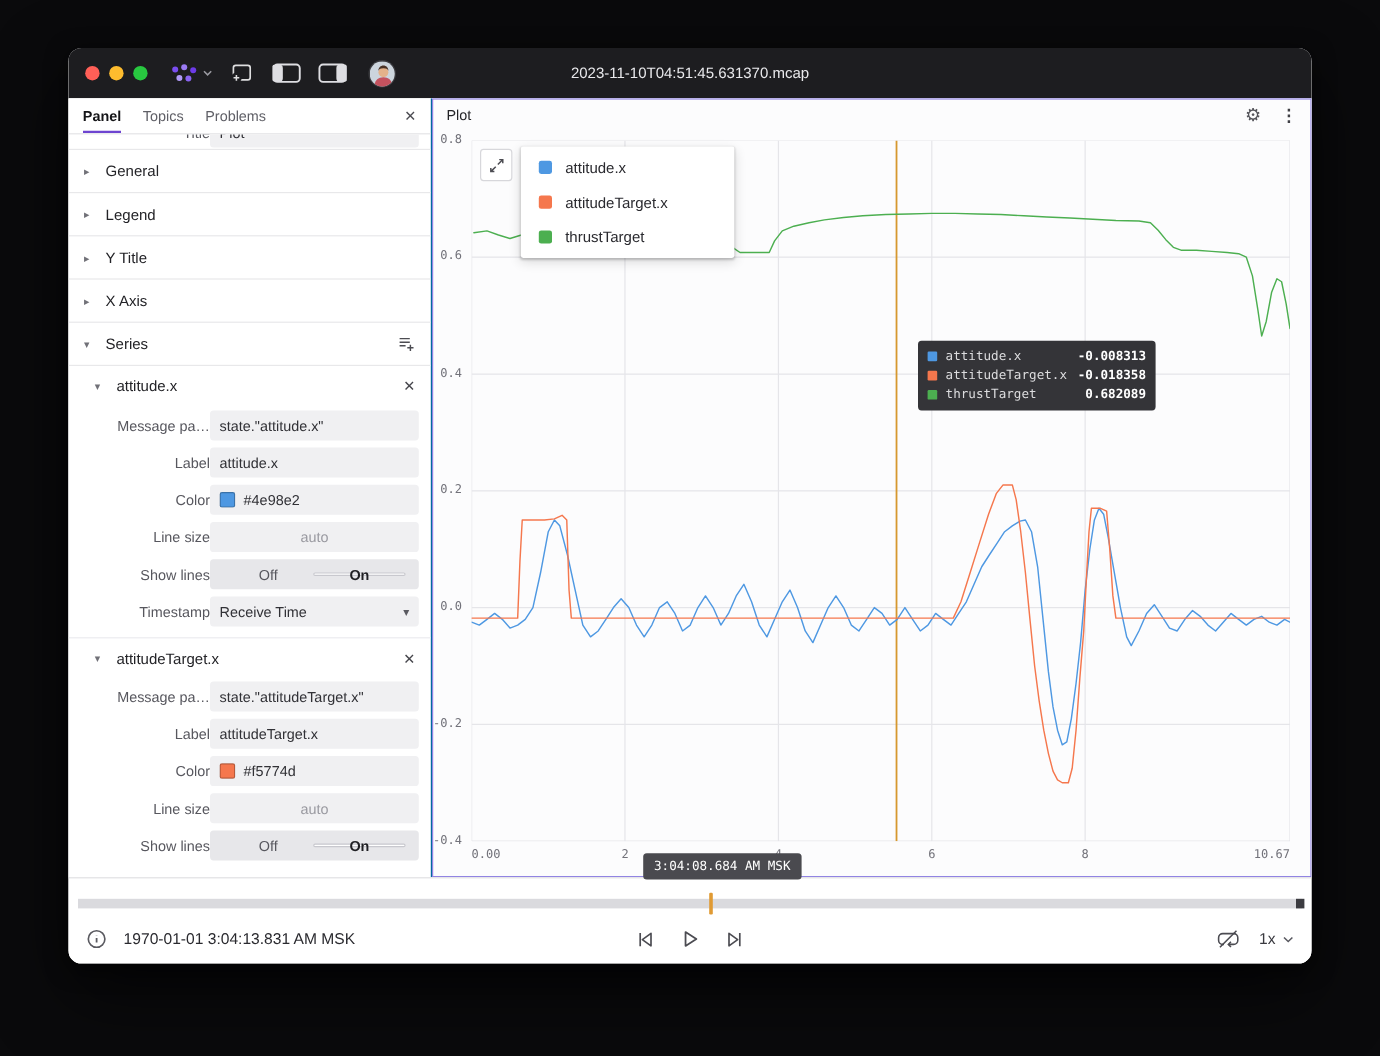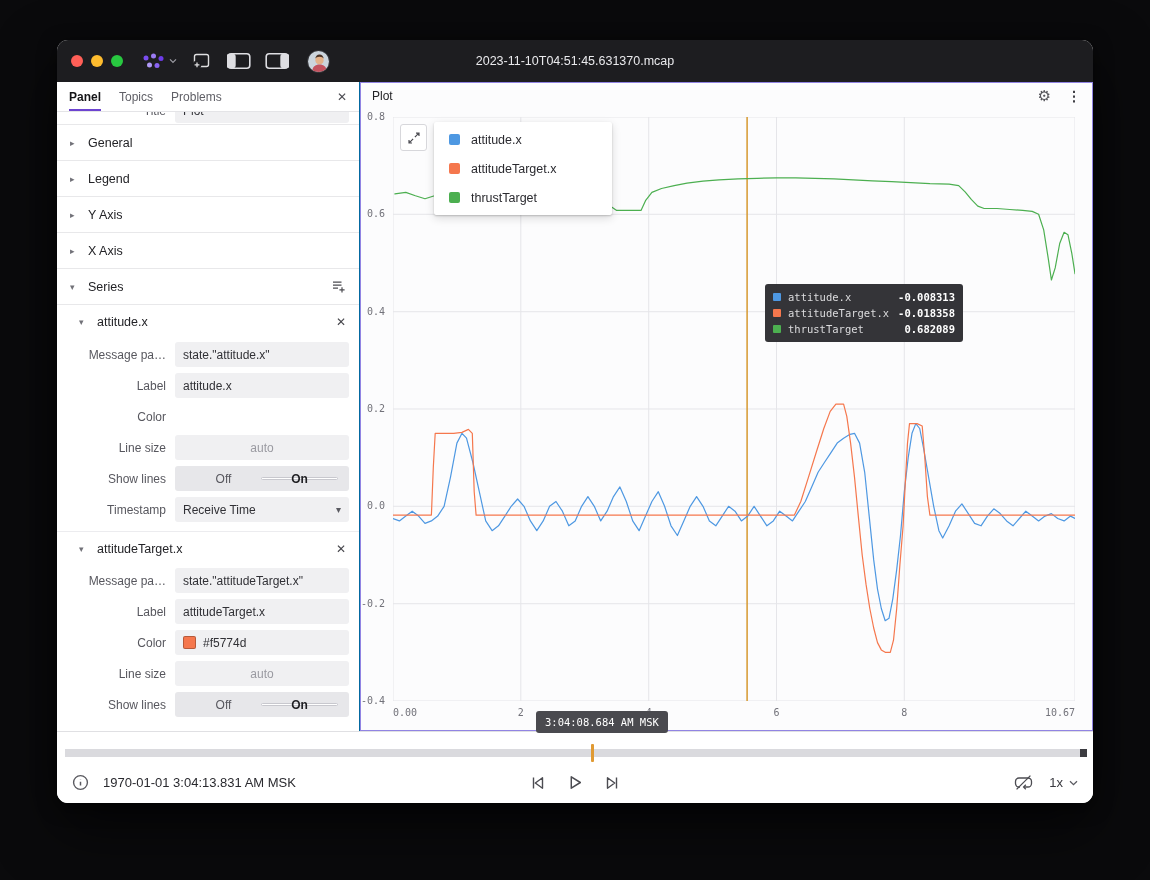--- a/index.html
+++ b/index.html
@@ -38,21 +38,21 @@
 
   .srow { flex:0 0 36px; border-bottom:1px solid #e8e8ea; display:flex; align-items:center; gap:8px; padding:0 13px; font-size:12.5px; color:#232327; }
   .caret { font-size:9px; color:#717178; width:10px; display:inline-block; }
   .srow .right-icon{ margin-left:auto; display:flex; align-items:center; }
 
   .series-hdr { flex:0 0 34px; display:flex; align-items:center; gap:8px; padding:0 13px 0 22px; font-size:12.5px; color:#232327; }
   .series-hdr .x { margin-left:auto; color:#46464c; font-size:12px; }
   .series-hdr.second { border-top:1px solid #ececef; margin-top:6px; }
 
   .frow { flex:0 0 31px; height:31px; display:flex; align-items:center; padding-right:10px; }
-  .flabel { width:118px; flex:0 0 118px; text-align:right; font-size:12px; color:#57575e; padding-right:9px; white-space:nowrap; overflow:hidden; }
+  .flabel { width:118px; flex:0 0 118px; text-align:right; font-size:12px; color:#57575e; padding-right:0; white-space:nowrap; overflow:hidden; }
   .finput { flex:1; height:25px; background:#f0f0f2; border-radius:3px; font-size:12px; color:#313136; display:flex; align-items:center; padding:0 8px; gap:7px; overflow:hidden; white-space:nowrap; }
   .finput.center { justify-content:center; color:#9a9aa1; }
   .colorchip { width:13px; height:13px; border-radius:2px; border:1px solid rgba(0,0,0,.25); flex:0 0 13px; }
   .seg { flex:1; height:25px; display:flex; background:#e7e7ea; border-radius:3px; padding:11px; }
   .seg > div { flex:1; display:flex; align-items:center; justify-content:center; font-size:12px; color:#57575e; border-radius:3px; }
   .seg > .on { background:#fff; border:1px solid #c8c8ce; font-weight:700; color:#1f1f23; }
   .select .chev { margin-left:auto; color:#5a5a61; font-size:10px; }
 
   
   .plotpanel { flex:1; position:relative; background:#fcfcfd; outline:1px solid #9184e3; outline-offset:-1px; }
@@ -180,21 +180,21 @@
       <div class="srow">
         <span class="caret">▸</span>
         <span>General</span>
       </div>
       <div class="srow">
         <span class="caret">▸</span>
         <span>Legend</span>
       </div>
       <div class="srow">
         <span class="caret">▸</span>
-        <span>Y Axis</span>
+        <span>Y Title</span>
       </div>
       <div class="srow">
         <span class="caret">▸</span>
         <span>X Axis</span>
       </div>
       <div class="srow">
         <span class="caret">▾</span>
         <span>Series</span>
         <span class="right-icon">
           <svg width="15" height="15" viewBox="0 0 15 15">
@@ -212,20 +212,24 @@
       <div class="frow">
         <div class="flabel">Message pa…</div>
         <div class="finput">state."attitude.x"</div>
       </div>
       <div class="frow">
         <div class="flabel">Label</div>
         <div class="finput">attitude.x</div>
       </div>
       <div class="frow">
         <div class="flabel">Color</div>
+        <div class="finput">
+          <span class="colorchip" style="background: rgb(78, 152, 226);"></span>
+          <span>#4e98e2</span>
+        </div>
       </div>
       <div class="frow">
         <div class="flabel">Line size</div>
         <div class="finput center">auto</div>
       </div>
       <div class="frow">
         <div class="flabel">Show lines</div>
         <div class="seg">
           <div>Off</div>
           <div class="on">On</div>

